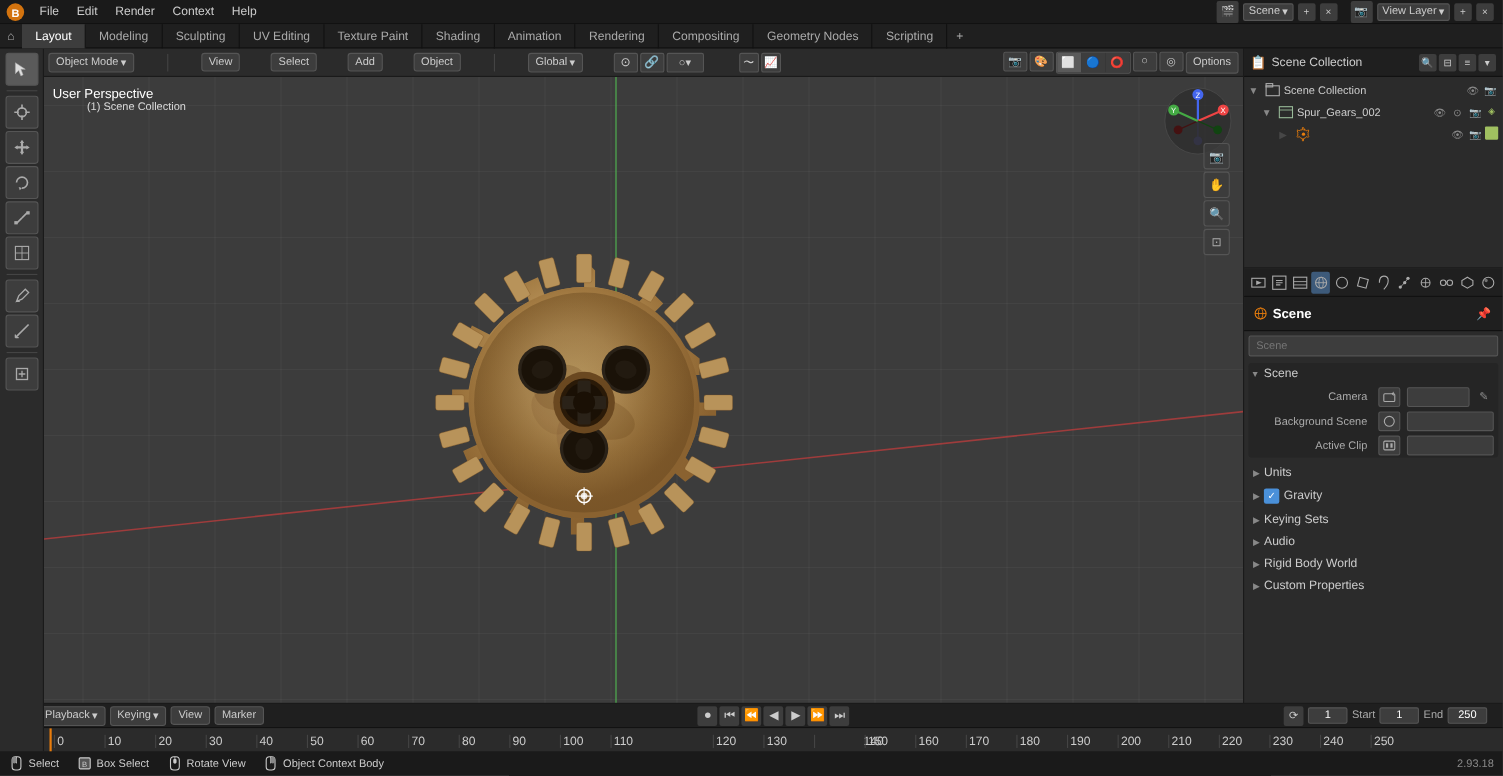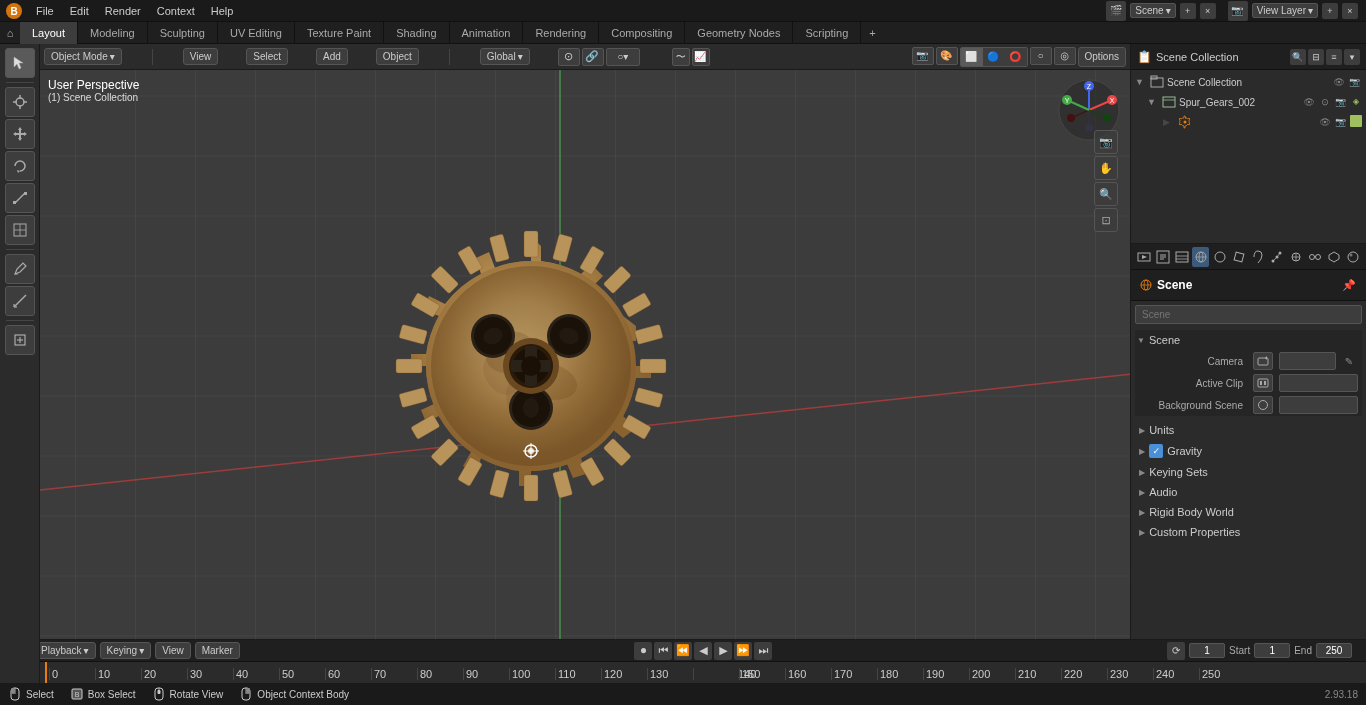--- a/index.html
+++ b/index.html
@@ -166,21 +166,21 @@
 
     
     .viewport-info {
       position: absolute;
       top: 8px;
       left: 8px;
       color: #ffffff;
       font-size: 11px;
     }
     .viewport-info .view-name { font-size: 12px; }
-    .viewport-info .scene-info { font-size: 10px; opacity: 0.8; }
+    .viewport-info .scene-info { font-size: 10px; opacity: 0.8; margin-left: 31px; }
 
     
     .orientation-gizmo {
       position: absolute;
       top: 8px;
       right: 8px;
       width: 65px;
       height: 65px;
     }
 
@@ -1044,36 +1044,36 @@
             <svg width="12" height="12" viewBox="0 0 12 12">
                 <rect x="1" y="3" width="10" height="7" fill="none" stroke="#aaa" stroke-width="1" rx="1"></rect>
                 <polygon points="8,3 10,1 10,5" fill="#aaa"></polygon>
               </svg>
           </div>
           <div class="prop-value" style="flex:1;"></div>
           <div class="prop-edit-icon">✎</div>
         </div>
 
         <div class="prop-row">
+          <span class="prop-label">Background Scene</span>
+          <div class="prop-value-icon">
+            <svg width="12" height="12" viewBox="0 0 12 12">
+                <circle cx="6" cy="6" r="4.5" fill="none" stroke="#aaa" stroke-width="1"></circle>
+              </svg>
+          </div>
+          <div class="prop-value" style="flex:1;"></div>
+        </div>
+
+        <div class="prop-row">
           <span class="prop-label">Active Clip</span>
           <div class="prop-value-icon">
             <svg width="12" height="12" viewBox="0 0 12 12">
                 <rect x="1" y="2" width="10" height="8" fill="none" stroke="#aaa" stroke-width="1" rx="1"></rect>
                 <rect x="3" y="4" width="2" height="4" fill="#aaa"></rect>
                 <rect x="7" y="4" width="2" height="4" fill="#aaa"></rect>
-              </svg>
-          </div>
-          <div class="prop-value" style="flex:1;"></div>
-        </div>
-
-        <div class="prop-row">
-          <span class="prop-label">Background Scene</span>
-          <div class="prop-value-icon">
-            <svg width="12" height="12" viewBox="0 0 12 12">
-                <circle cx="6" cy="6" r="4.5" fill="none" stroke="#aaa" stroke-width="1"></circle>
               </svg>
           </div>
           <div class="prop-value" style="flex:1;"></div>
         </div>
       </div>
 
       <div class="collapsible-row">
         <span class="prop-expand-arrow">▶</span>
         <span style="font-size:11px;color:#ccc;">Units</span>
       </div>
@@ -1160,21 +1160,21 @@
         <div class="frame-number" style="width:46px;">20</div>
         <div class="frame-number" style="width:46px;">30</div>
         <div class="frame-number" style="width:46px;">40</div>
         <div class="frame-number" style="width:46px;">50</div>
         <div class="frame-number" style="width:46px;">60</div>
         <div class="frame-number" style="width:46px;">70</div>
         <div class="frame-number" style="width:46px;text-align:right;">80</div>
         <div class="frame-number" style="width:46px;">90</div>
         <div class="frame-number" style="width:46px;">100</div>
         <div class="frame-number" style="width:46px;">110</div>
-        <div class="frame-number" style="width:46px;">120</div>
+        <div class="frame-number" style="width:46px;margin-left:47px;">120</div>
         <div class="frame-number" style="width:46px;">130</div>
         <div class="frame-number" style="width:46px;padding-left:44px;">140</div>
         <div class="frame-number" style="width:46px;">150</div>
         <div class="frame-number" style="width:46px;">160</div>
         <div class="frame-number" style="width:46px;">170</div>
         <div class="frame-number" style="width:46px;">180</div>
         <div class="frame-number" style="width:46px;">190</div>
         <div class="frame-number" style="width:46px;">200</div>
         <div class="frame-number" style="width:46px;">210</div>
         <div class="frame-number" style="width:46px;">220</div>

